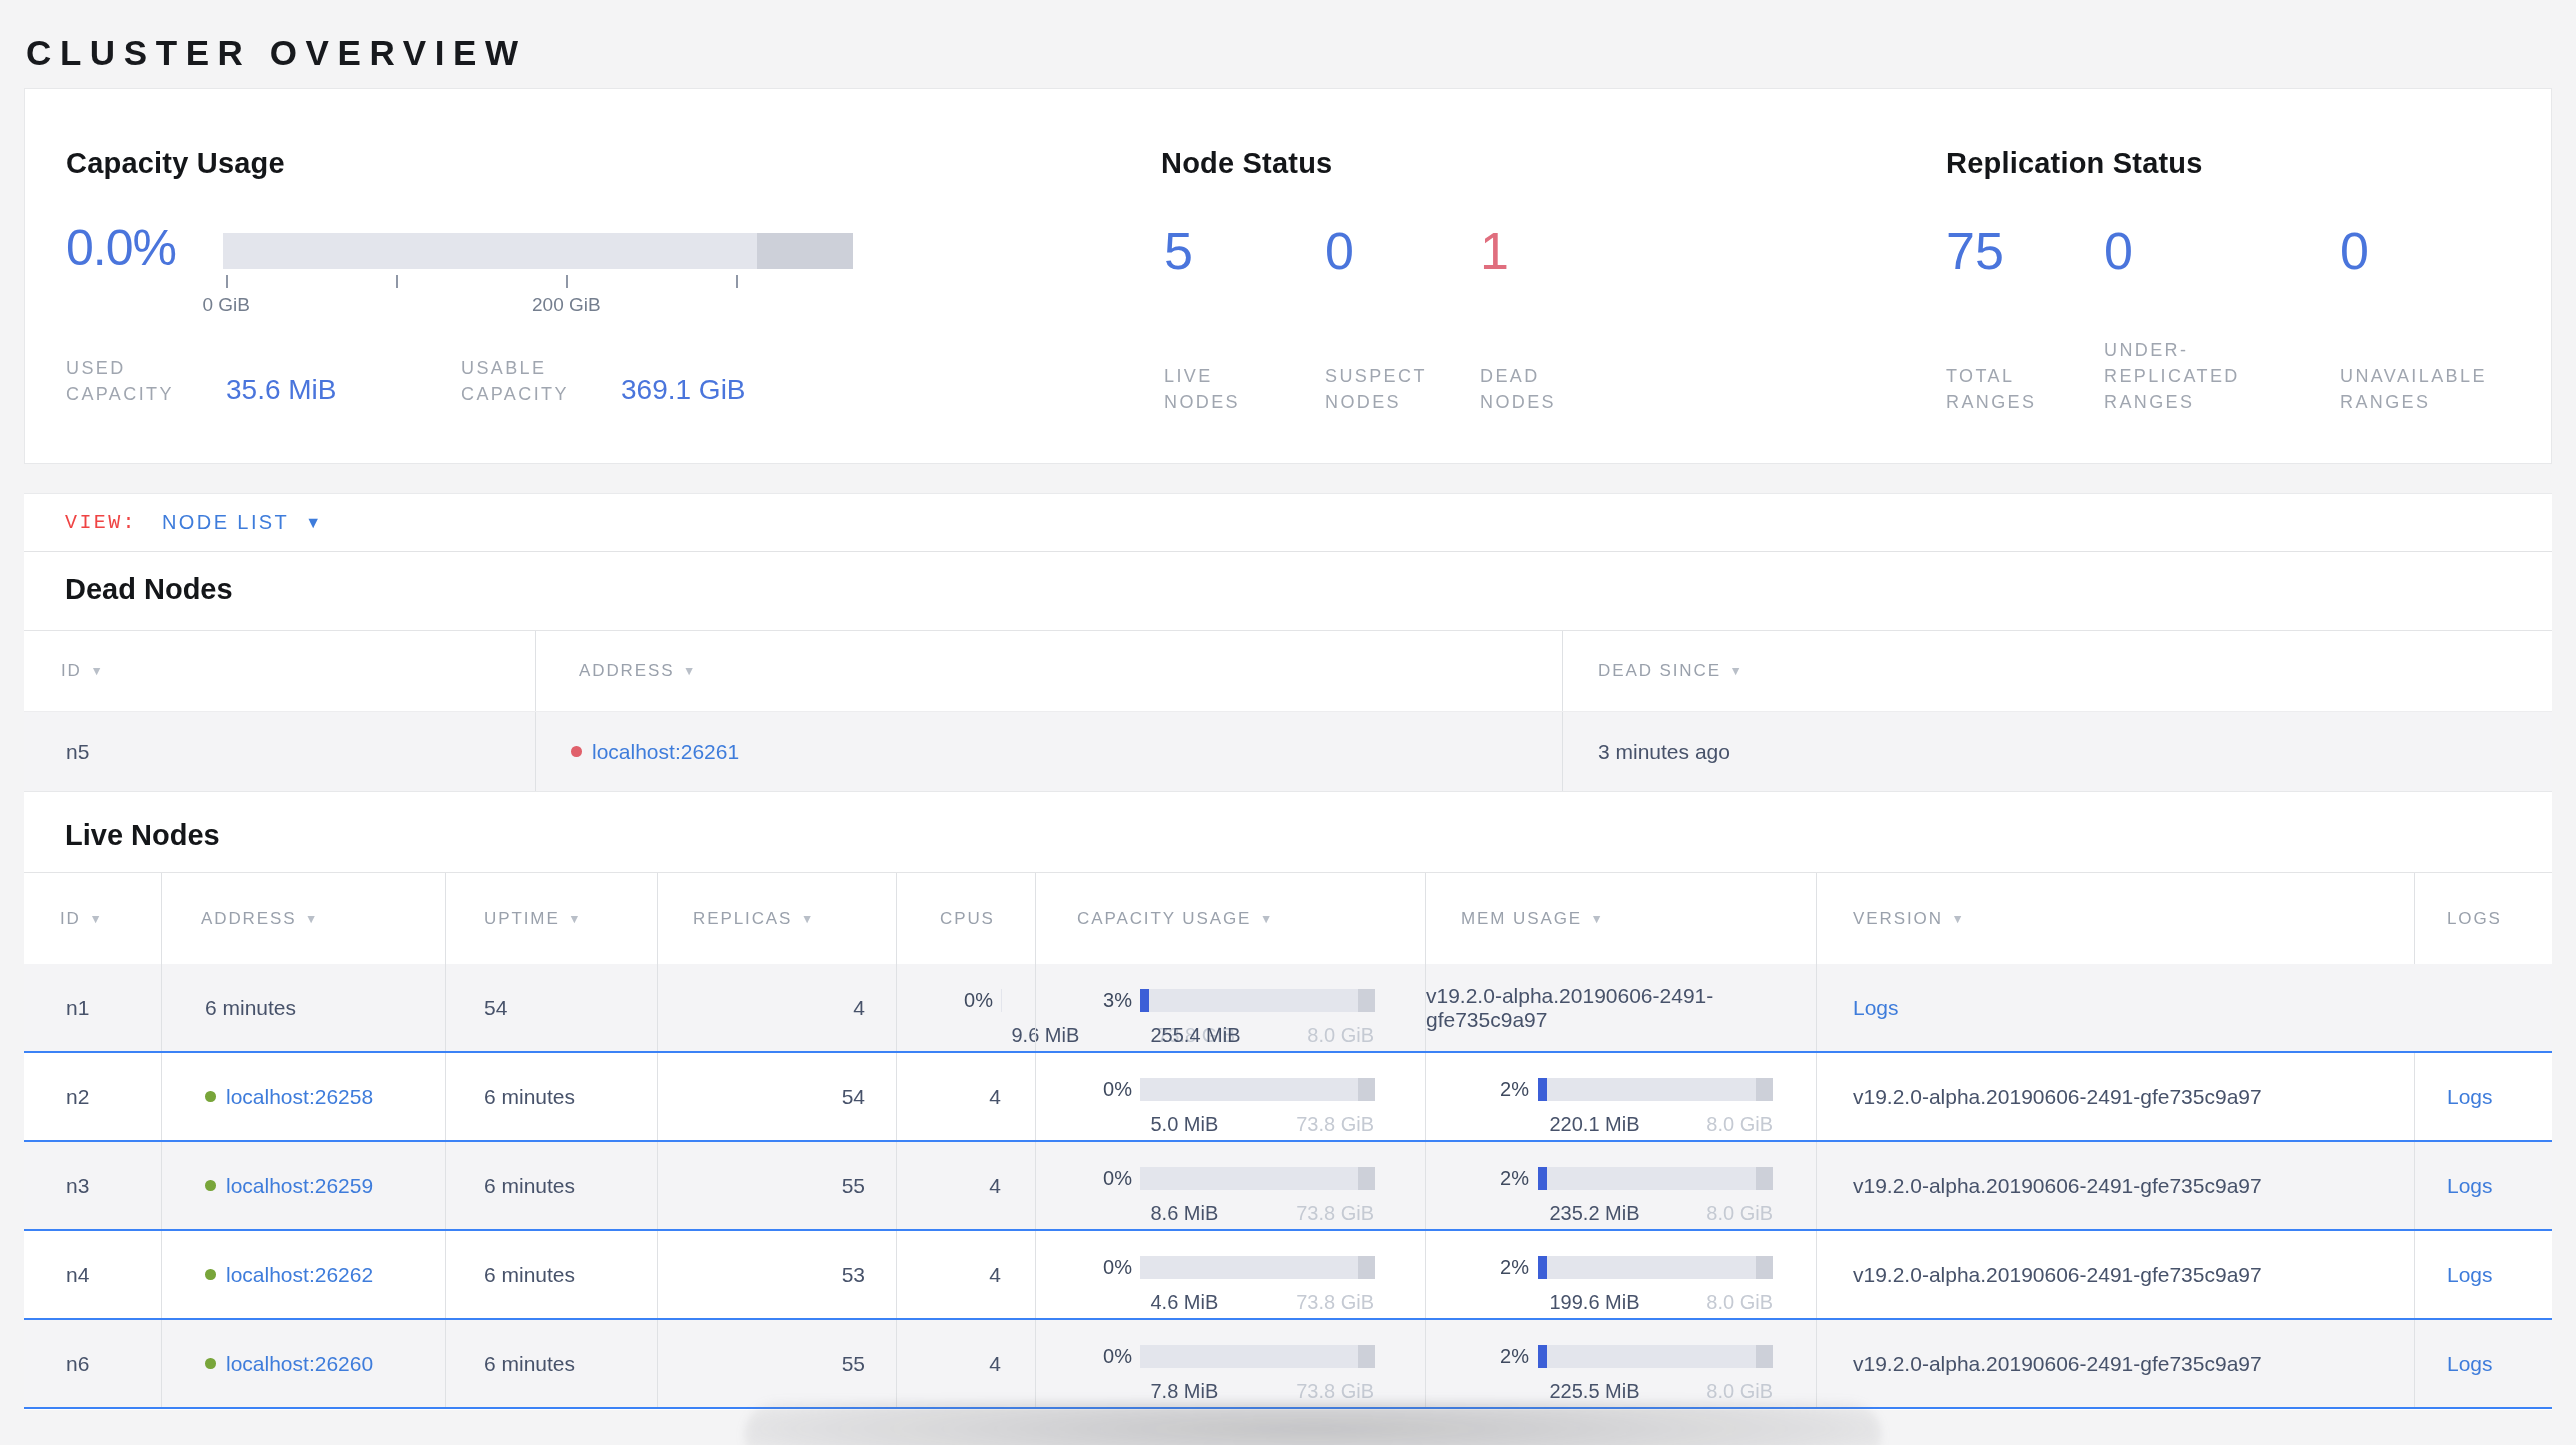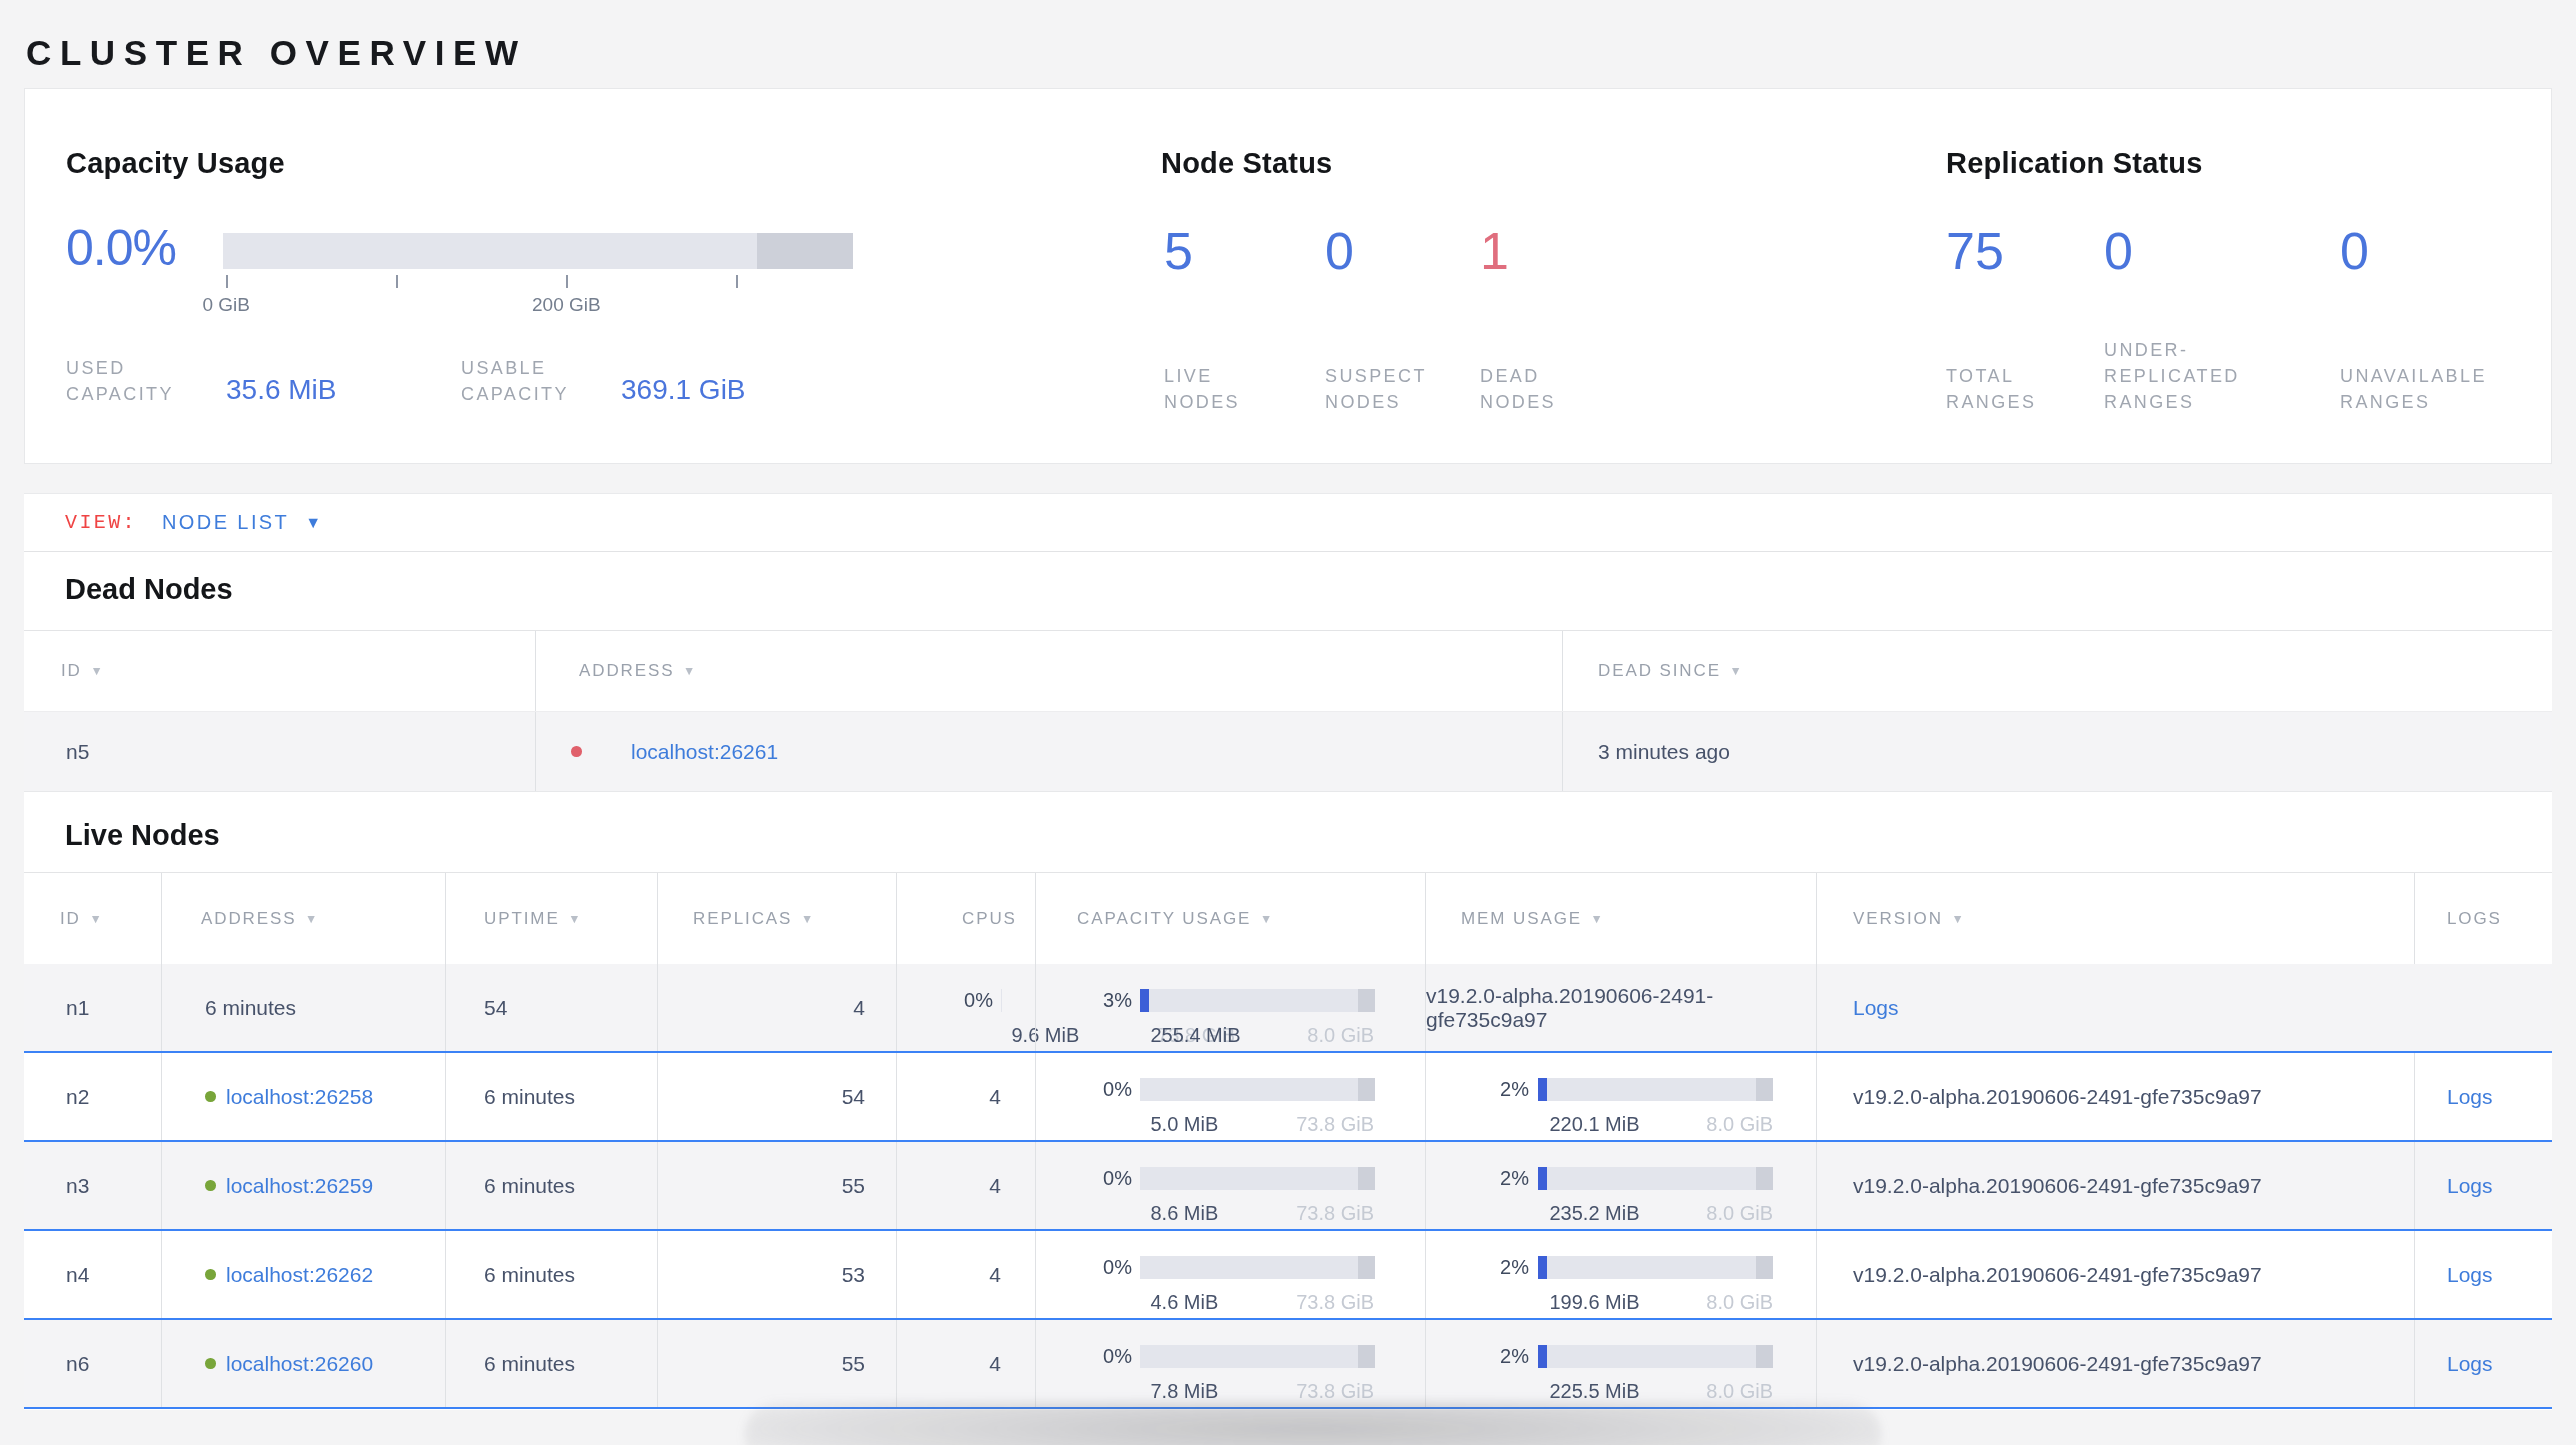--- a/index.html
+++ b/index.html
@@ -92,34 +92,34 @@
 
   
   .dt-head, .dt-row { display:grid; grid-template-columns:511px 1027px 1fr; }
   .dt-head { height:81px; border-top:1px solid #e3e4e6; }
   .dt-row { height:81px; background:#f4f4f6; border-top:1px solid #ededef; border-bottom:1px solid #e7e8ea; }
   .dt-head .hcell:nth-of-type(1){ padding-left:37px; }
   .dt-head .hcell:nth-of-type(2){ padding-left:43px; }
   .dt-head .hcell:nth-of-type(3){ padding-left:35px; }
   .dt-head .hcell:nth-of-type(n+2), .dt-row .cell:nth-of-type(n+2){ border-left:1px solid #dfe1e4; }
   .dt-row .cell:nth-of-type(1){ padding-left:42px; }
-  .dt-row .cell:nth-of-type(2){ padding-left:35px;gap:39px; }
+  .dt-row .cell:nth-of-type(2){ padding-left:35px; }
   .dt-row .cell:nth-of-type(3){ padding-left:35px; }
 
   
   .lt-head, .lt-row { display:grid; grid-template-columns:137px 284px 212px 239px 139px 390px 391px 598px 1fr; }
   .lt-head { height:92px; border-top:1px solid #e3e4e6; }
   .lt-row { height:89px; border-bottom:2px solid #3b82f6; }
   .lt-row:nth-of-type(odd){ background:#f4f4f6; }
   .lt-head .hcell:nth-of-type(n+2), .lt-row .cell:nth-of-type(n+2){ border-left:1px solid #dfe1e4; }
   .lt-head .hcell:nth-of-type(1){ padding-left:36px; }
   .lt-head .hcell:nth-of-type(2){ padding-left:39px; }
   .lt-head .hcell:nth-of-type(3){ padding-left:38px; }
   .lt-head .hcell:nth-of-type(4){ padding-left:35px; }
-  .lt-head .hcell:nth-of-type(5){ padding-left:65px; }
+  .lt-head .hcell:nth-of-type(5){ padding-left:43px; }
   .lt-head .hcell:nth-of-type(6){ padding-left:41px; }
   .lt-head .hcell:nth-of-type(7){ padding-left:35px;align-items:center; }
   .lt-head .hcell:nth-of-type(8){ padding-left:36px; }
   .lt-head .hcell:nth-of-type(9){ padding-left:32px; }
   .lt-row .cell:nth-of-type(1){ padding-left:42px; }
   .lt-row .cell:nth-of-type(2){ padding-left:43px; }
   .lt-row .cell:nth-of-type(3){ padding-left:38px; }
   .lt-row .cell:nth-of-type(4){ justify-content:flex-end; padding-right:31px; }
   .lt-row .cell:nth-of-type(5){ justify-content:flex-end; padding-right:34px; }
   .lt-row .cell:nth-of-type(8){ padding-left:36px; }

